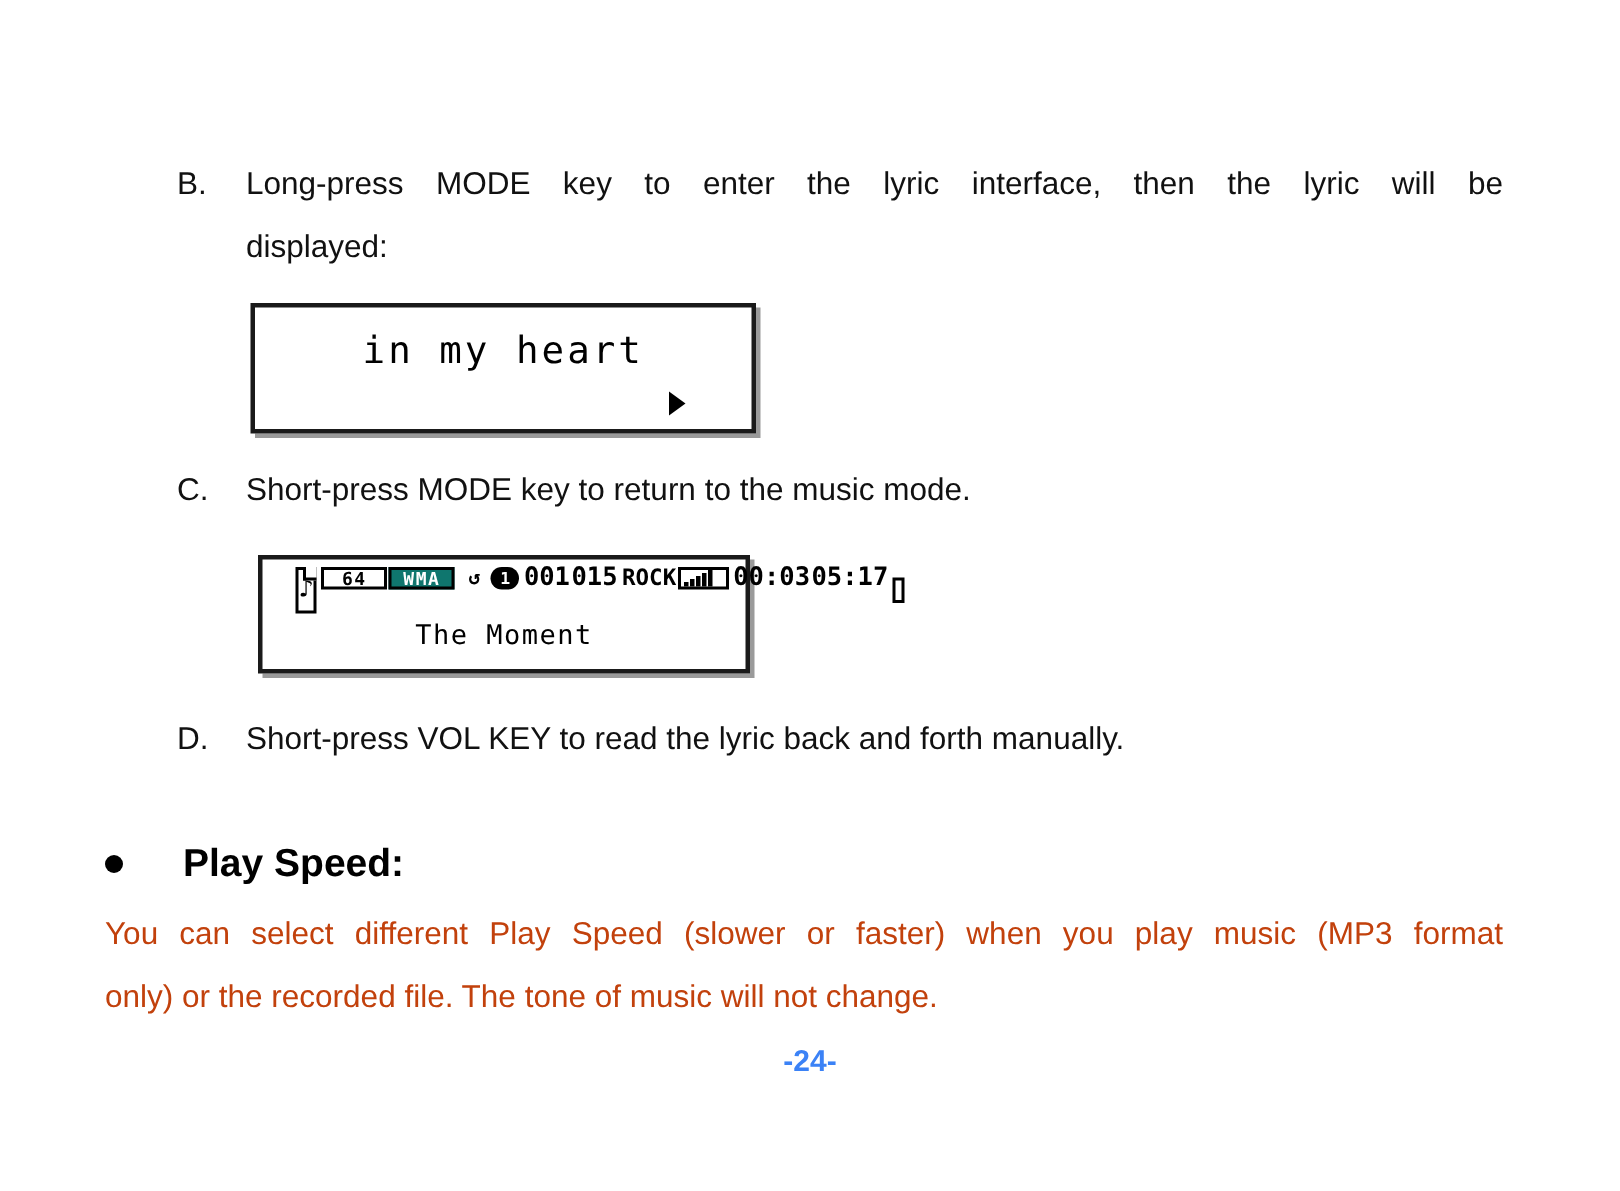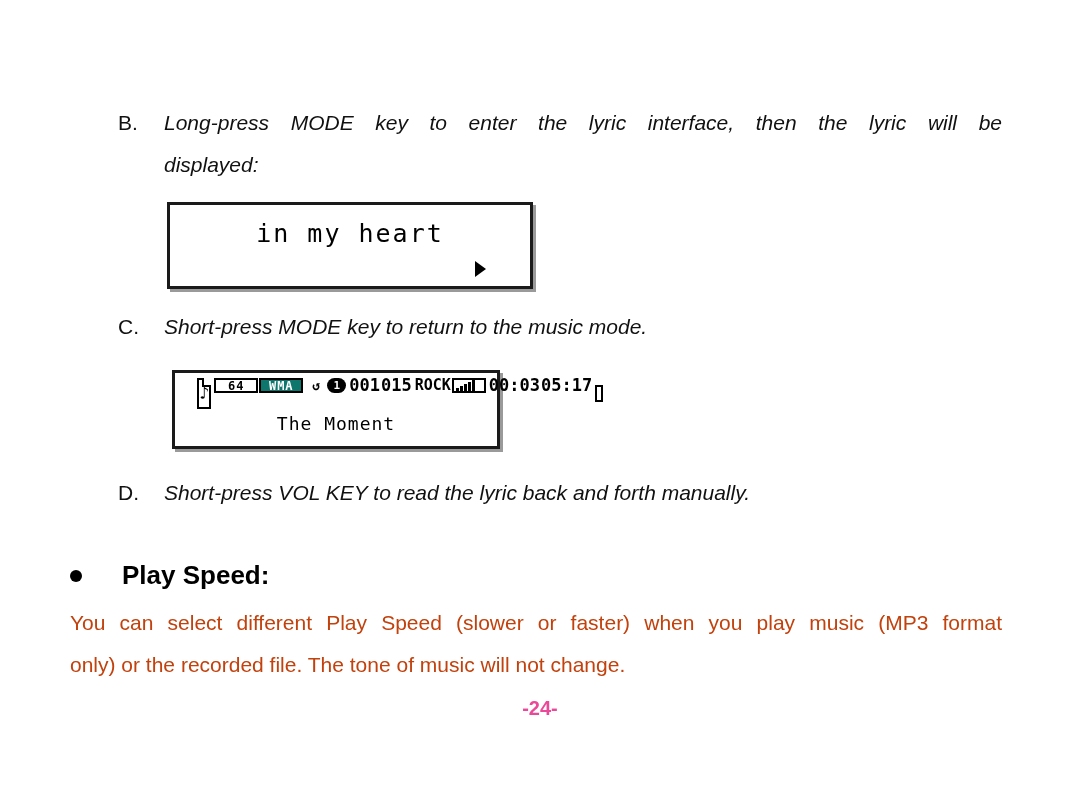--- a/index.html
+++ b/index.html
@@ -35,40 +35,39 @@
     width: 46px;
     flex: 0 0 46px;
     font-size: 21px;
     line-height: 42px;
     color: #111;
   }
   .item-body {
     font-size: 21px;
     line-height: 42px;
     color: #111;
-    font-style: italic;
   }
   .justified {
     text-align: justify;
     text-align-last: justify;
   }
   .nojust { text-align: left; }
 
   
   .lcd {
     position: absolute;
     background: #ffffff;
     border: 3px solid #1a1a1a;
     box-shadow: 3px 3px 0 0 #9a9a9a;
     box-sizing: border-box;
   }
   .lcd-lyric {
     left: 167px;
     top: 202px;
-    width: 366px;
+    width: 337px;
     height: 87px;
   }
   .lcd-music {
     left: 172px;
     top: 370px;
     width: 328px;
     height: 79px;
   }
 
   .lyric-text {
@@ -256,21 +255,21 @@
   .para .l2 { display: block; }
 
   
   .page-number {
     position: absolute;
     left: 0; right: 0;
     top: 697px;
     text-align: center;
     font-size: 20px;
     font-weight: bold;
-    color: #ec4899;
+    color: #3b82f6;
   }
 </style>
 </head>
 <body>
 
 <div class="page">
 
   <div class="list-item" style="left:118px; top:102px; width:884px;">
     <div class="item-letter">B.</div>
     <div class="item-body" style="width:838px;">

